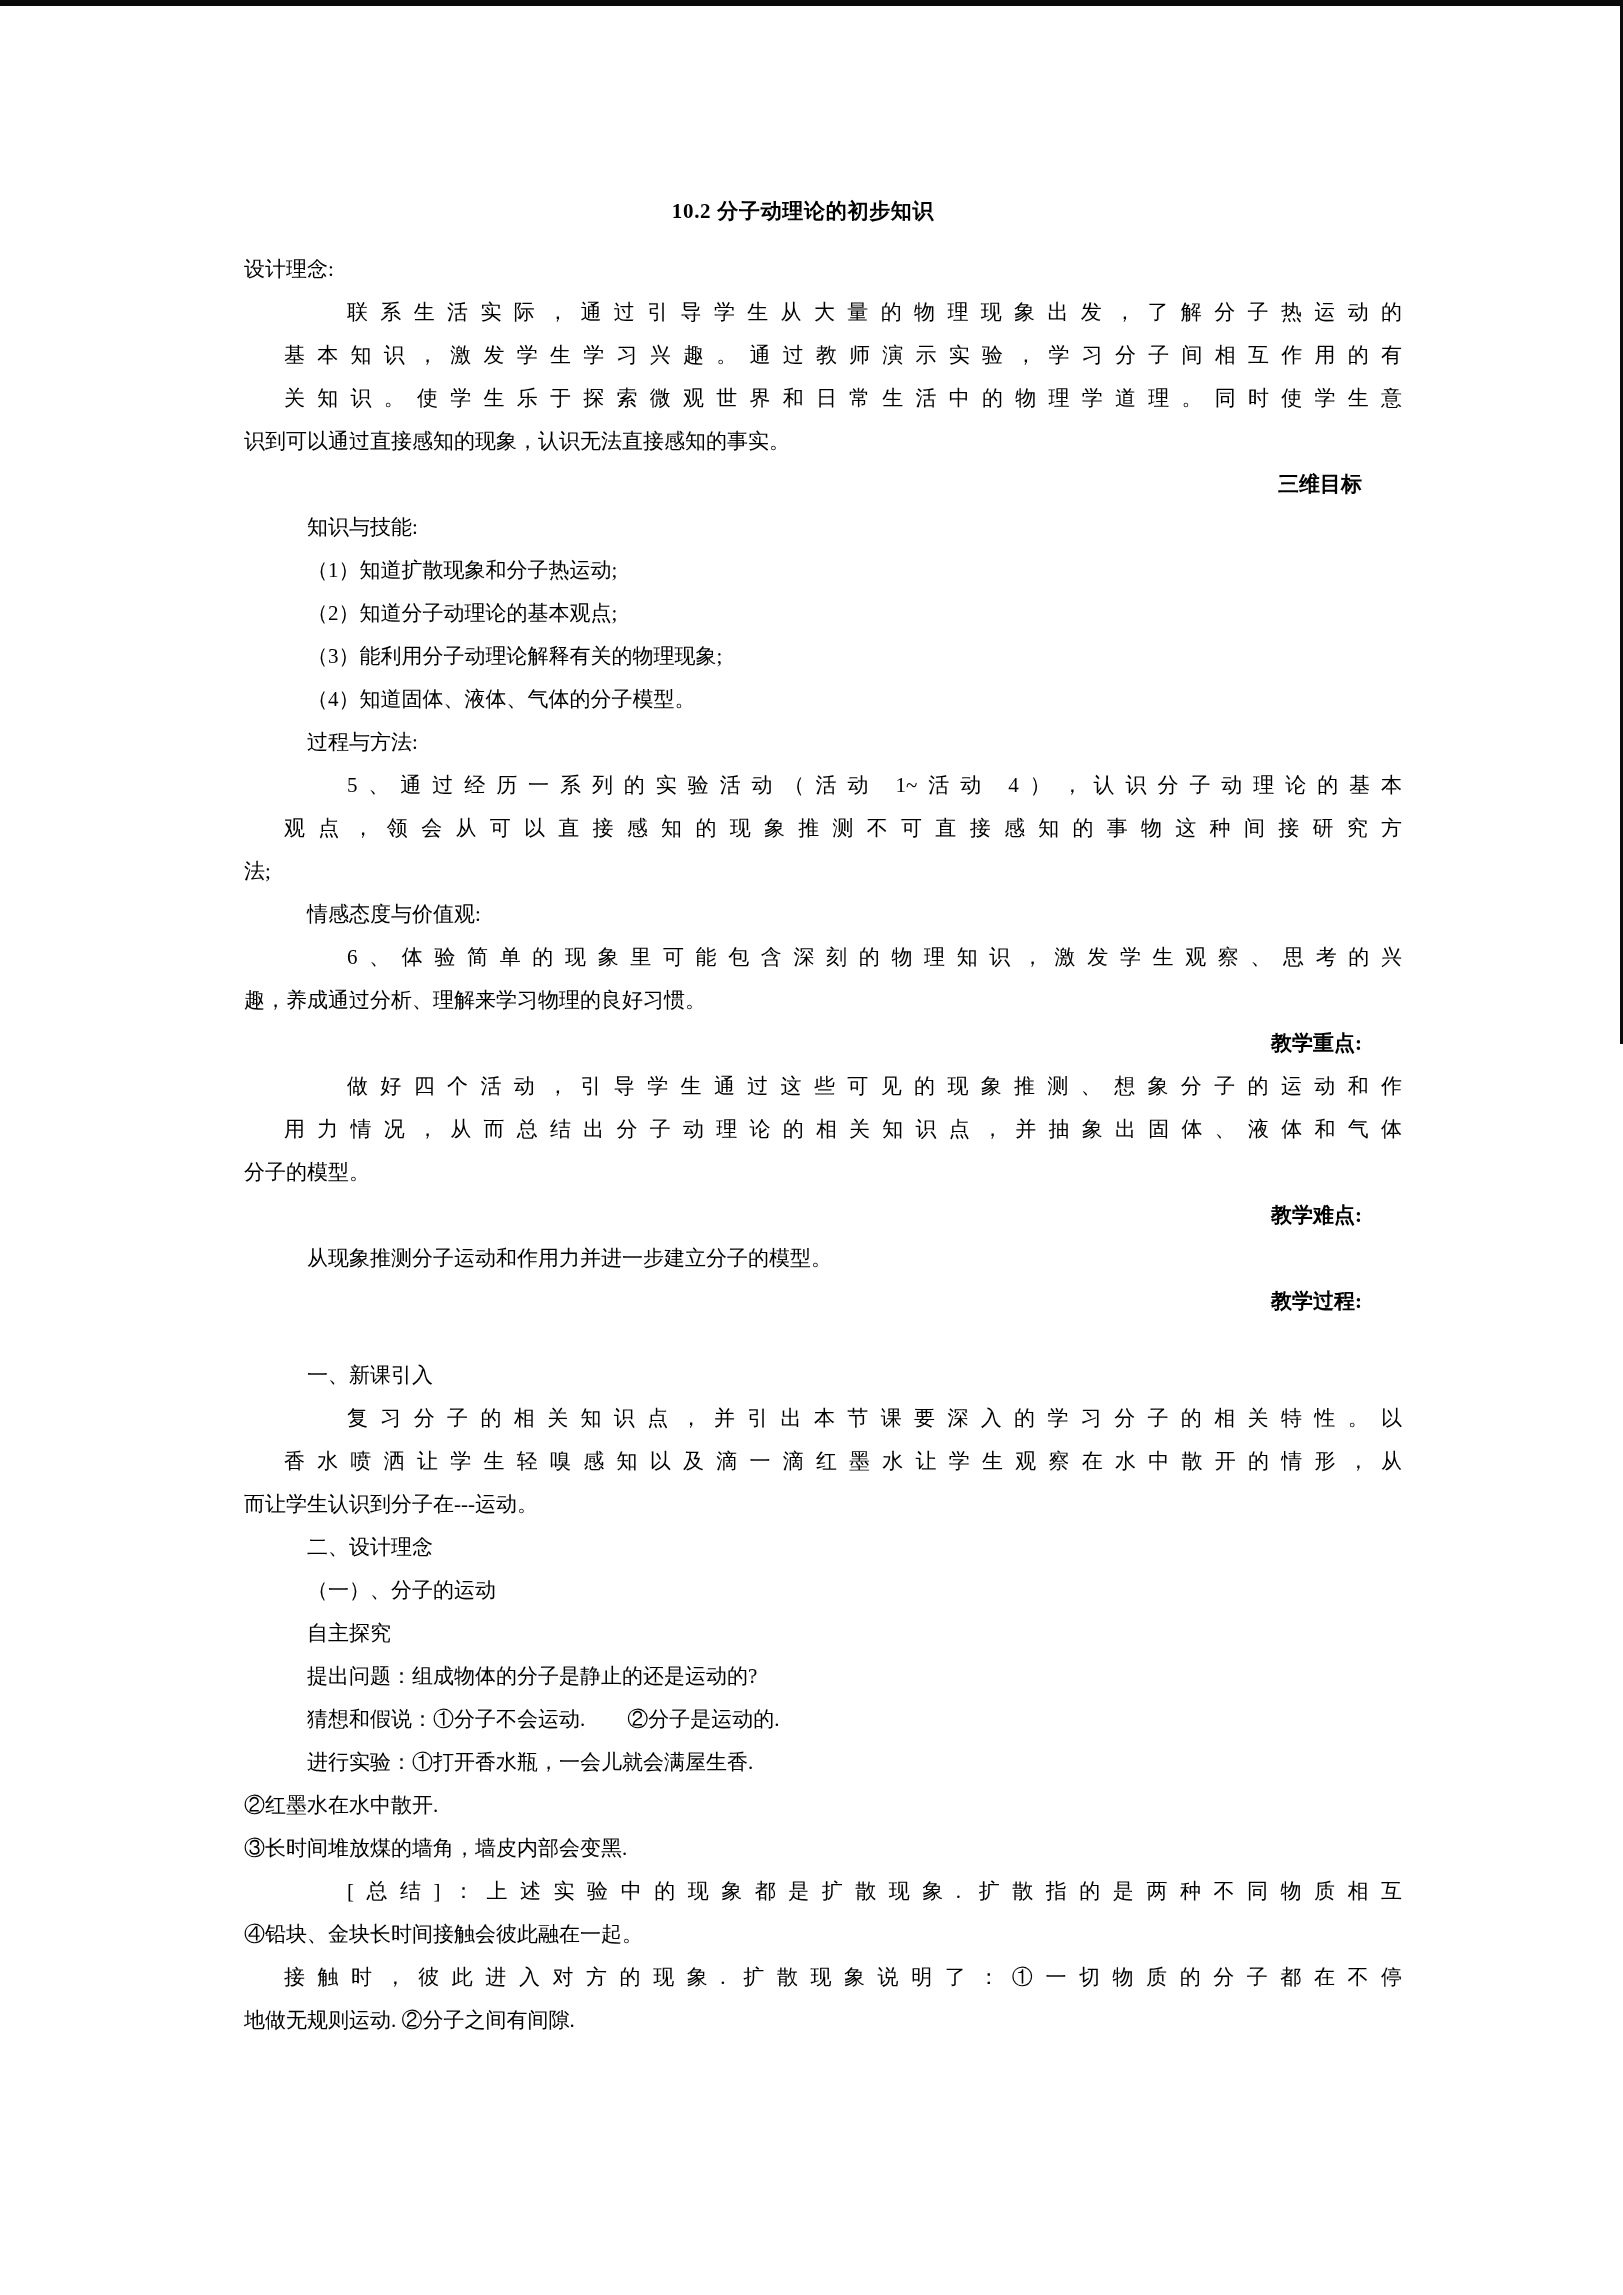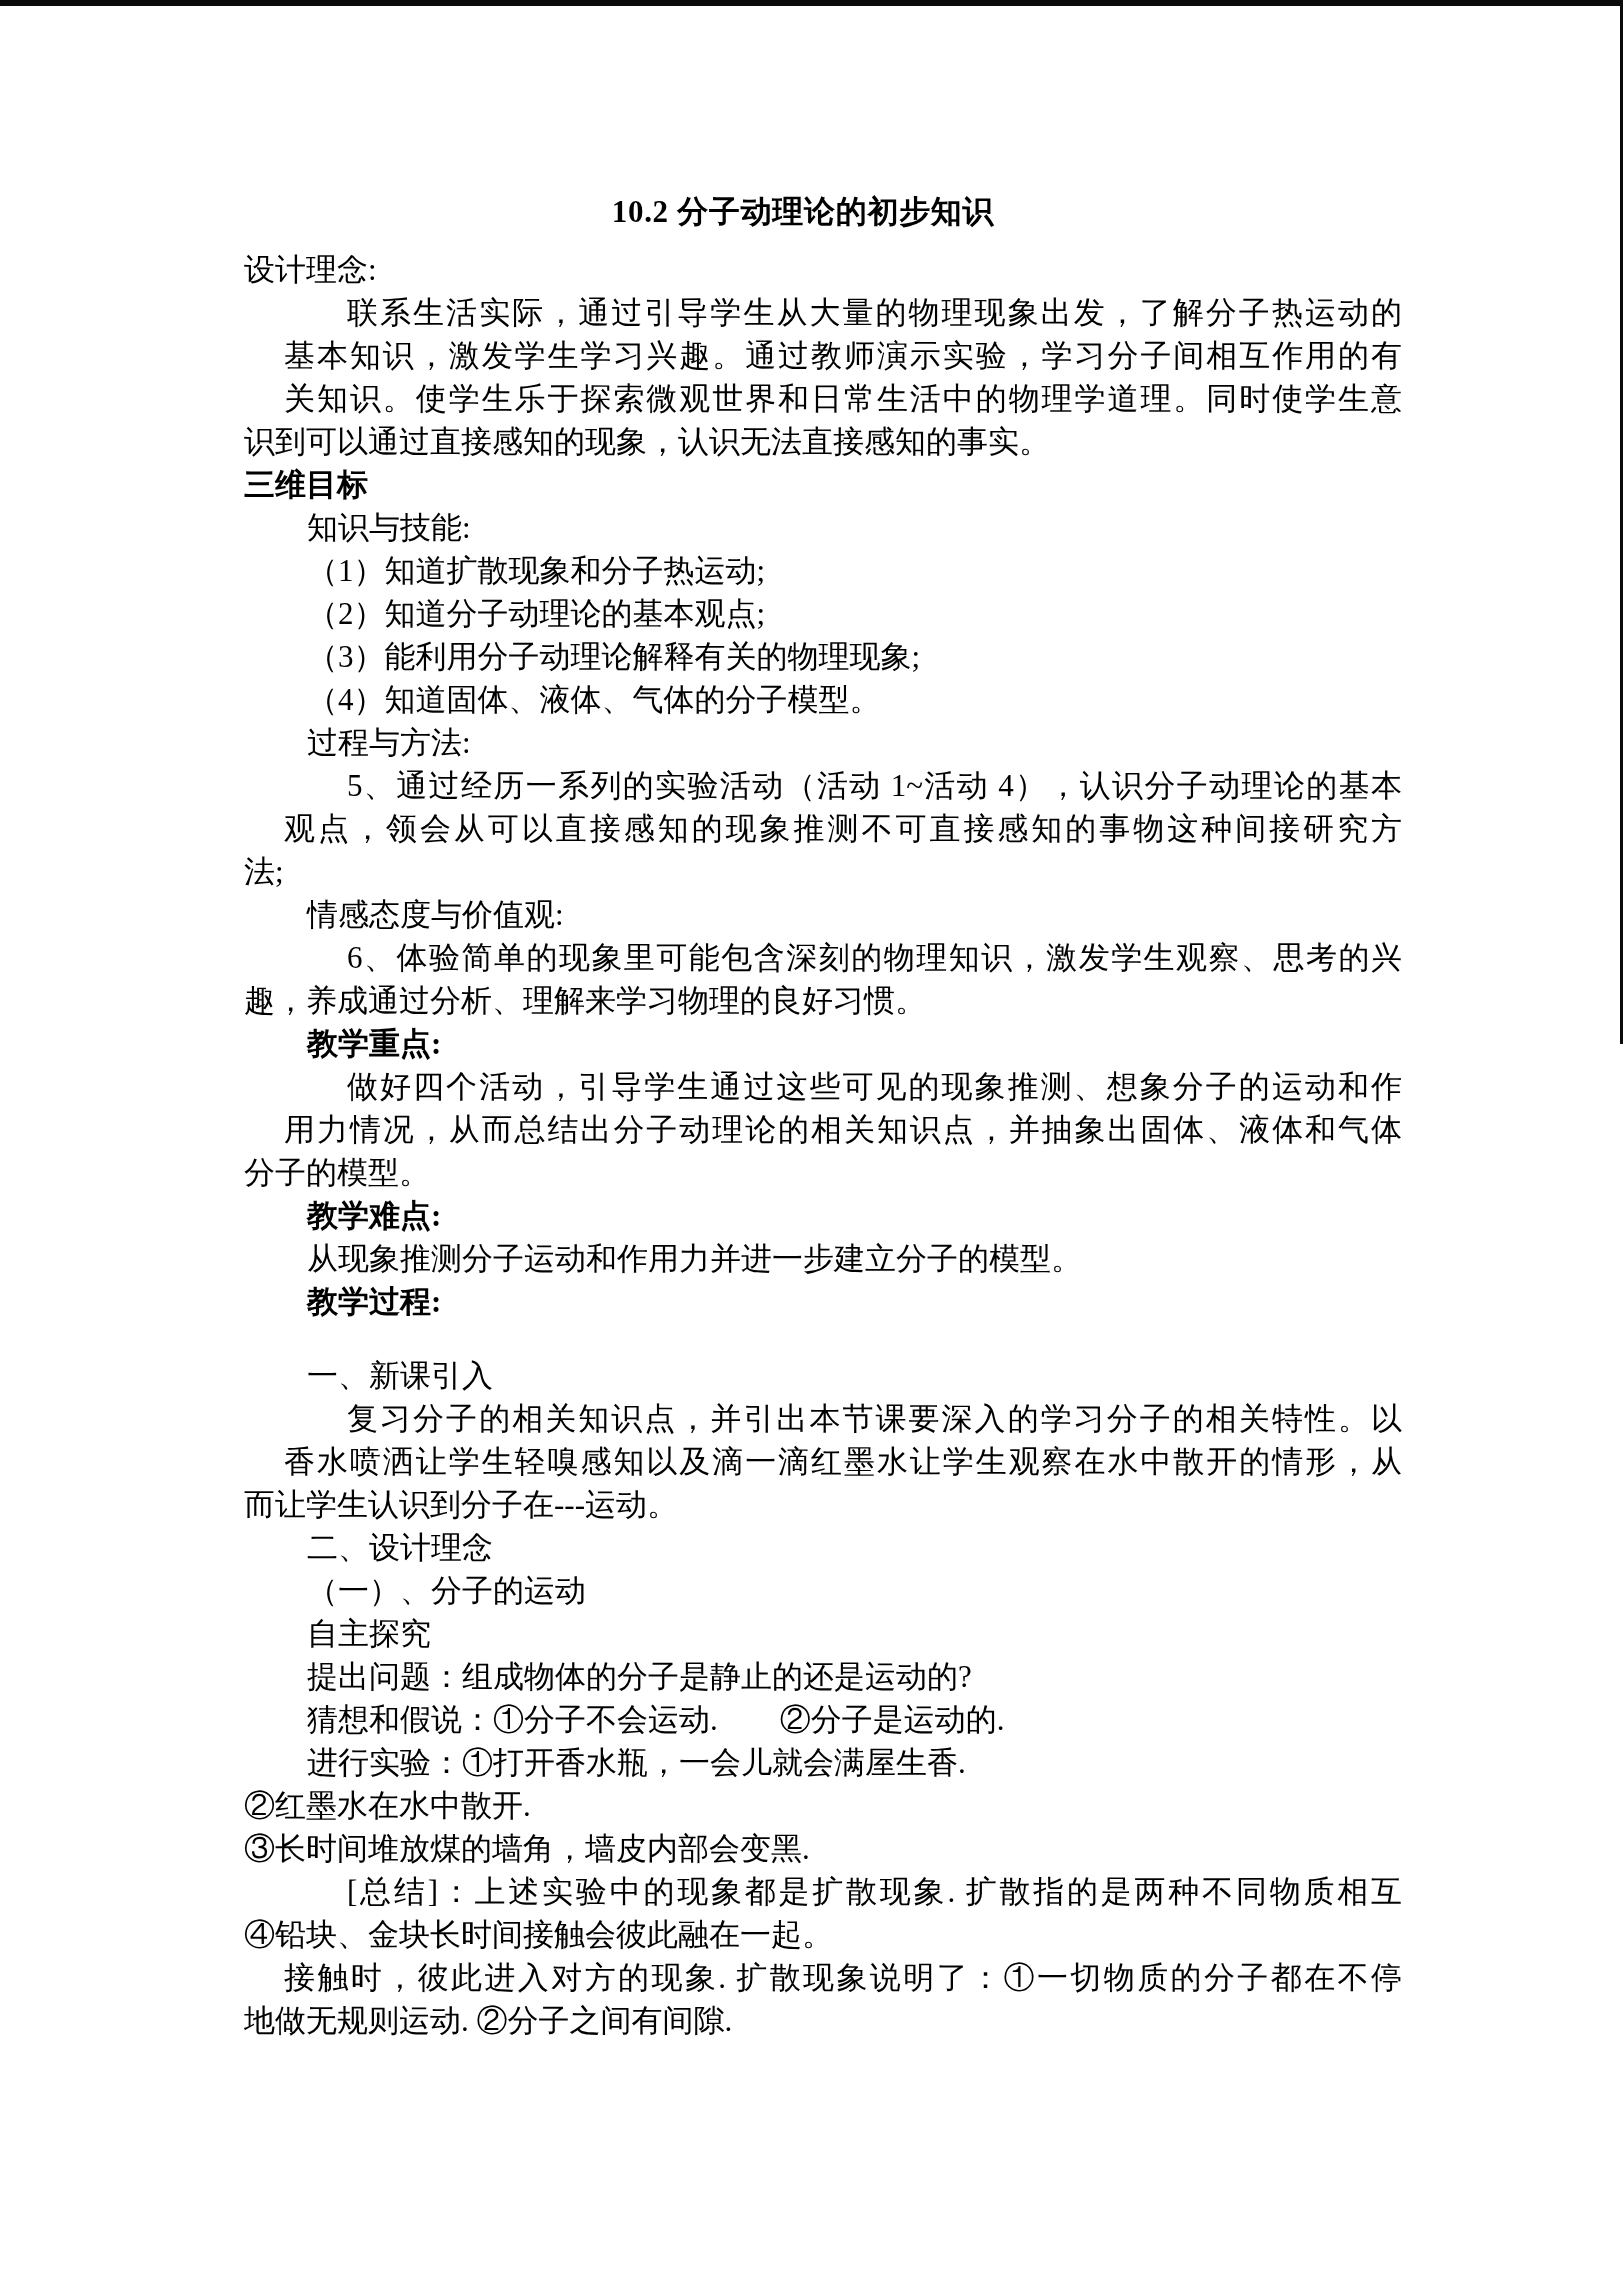--- a/index.html
+++ b/index.html
@@ -29,21 +29,21 @@
     right: 0;
     width: 3.4px;
     height: 1044px;
     background: #0a0a0a;
   }
   .content {
     position: absolute;
     left: 244px;
     top: 190px;
     width: 1118px;
-    font-size: 31px;
+    font-size: 21px;
     line-height: 43px;
   }
   .title {
     font-weight: bold;
     text-align: center;
     height: 43px;
     margin-bottom: 15px;
     letter-spacing: 0.7px;
     white-space: pre;
   }
@@ -52,20 +52,21 @@
     overflow: hidden;
     box-sizing: border-box;
     width: 100%;
     white-space: pre-wrap;
   }
   .line.indent {
     padding-left: 63px;
   }
   .line.bold {
     font-weight: bold;
+    text-align: right;
   }
   .line.justify {
     text-align: justify;
     text-align-last: justify;
     text-justify: inter-ideograph;
     margin-left: 40px;
   }
   .line.blank {
     height: 31px;
   }

